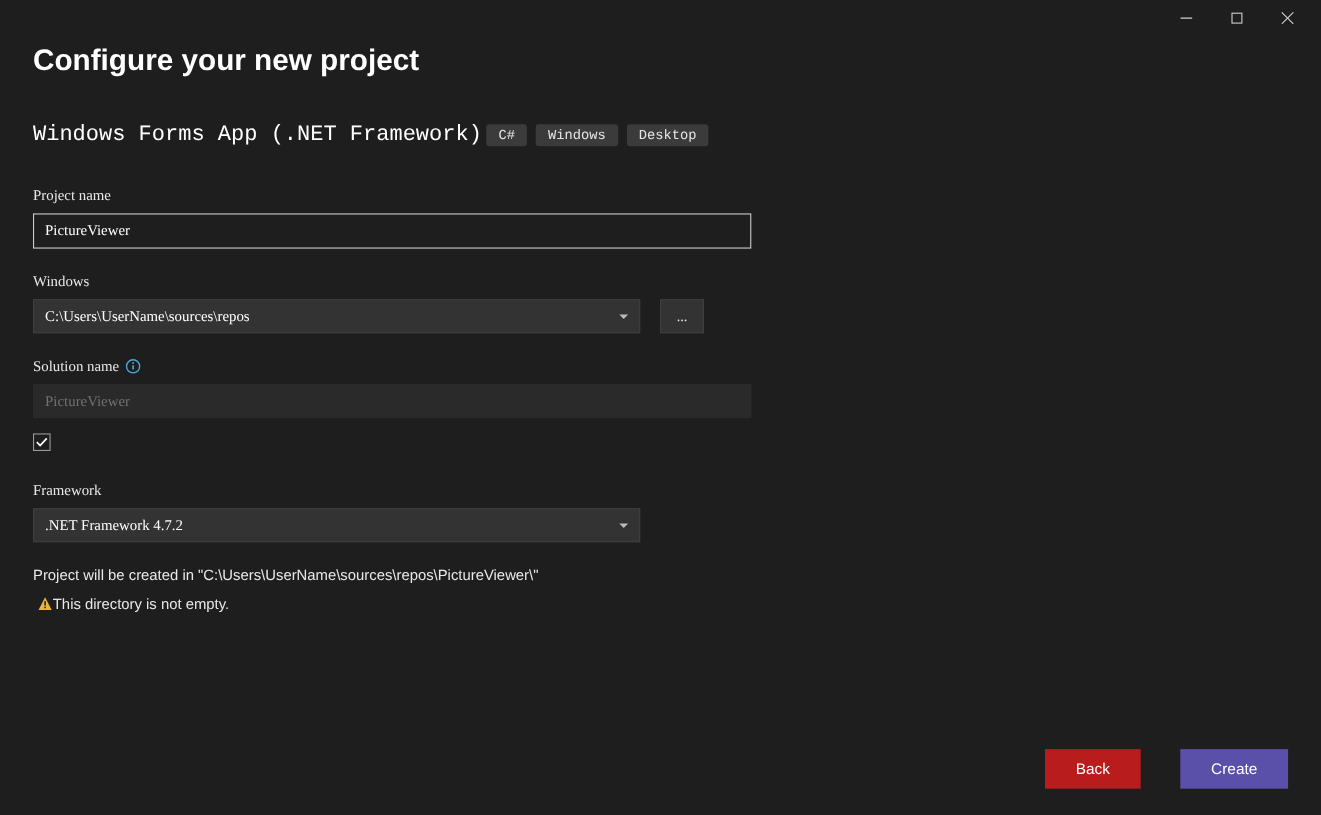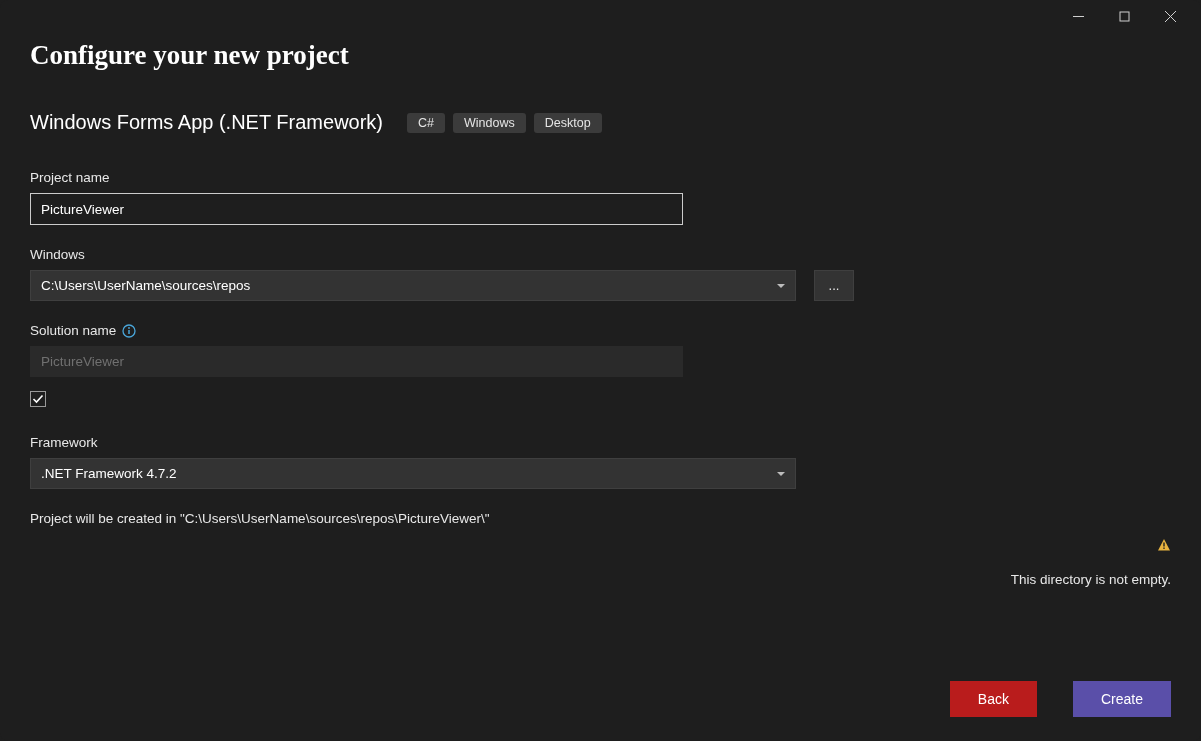--- a/index.html
+++ b/index.html
@@ -51,67 +51,68 @@
     .content {
       flex: 1;
       padding: 8px 30px 20px 30px;
       overflow: auto;
     }
     h1.page-title {
       font-size: 27px;
       font-weight: 600;
       margin-bottom: 40px;
       color: #ffffff;
-      font-family: Liberation Serif, serif;
     }
     .template-row {
       display: flex;
       align-items: center;
-      gap: 24px;
+      gap: 4px;
       margin-bottom: 36px;
+      font-family: Liberation Mono, monospace;
     }
     .template-name {
       font-size: 20px;
       font-weight: 400;
       color: #ffffff;
     }
     .tag {
       background: #3b3b3b;
       color: #e5e5e5;
       padding: 3px 11px;
       border-radius: 3px;
       font-size: 12.5px;
     }
     .tags {
       display: flex;
       gap: 8px;
     }
     .field-group {
       margin-bottom: 22px;
+      font-family: Liberation Serif, serif;
     }
     .field-label {
       font-size: 13.5px;
       color: #e8e8e8;
       margin-bottom: 8px;
       display: flex;
       align-items: center;
       gap: 6px;
     }
     .text-input {
       width: 653px;
       height: 32px;
       background: #1e1e1e;
       border: 1px solid #cccccc;
       color: #ffffff;
       padding: 0 10px;
       font-size: 13.5px;
       font-family: inherit;
     }
     .dropdown {
-      width: 766px;
+      width: 552px;
       height: 31px;
       background: #333333;
       border: 1px solid #3f3f3f;
       color: #ffffff;
       padding: 0 10px;
       font-size: 13.5px;
       display: flex;
       align-items: center;
       justify-content: space-between;
       cursor: pointer;
@@ -187,26 +188,25 @@
       color: #e8e8e8;
     }
     .creation-path {
       font-size: 13.5px;
       color: #e8e8e8;
       margin-top: 4px;
       margin-bottom: 12px;
     }
     .warning-row {
       display: flex;
-      align-items: flex-end;
-      gap: 20px;
+      align-items: flex-start;
+      gap: 0;
       font-size: 13.5px;
       color: #e8e8e8;
       margin-left: 4px;
-      flex-direction: column;
     }
     .warning-icon {
       width: 14px;
       height: 14px;
       display: inline-flex;
     }
     .footer {
       position: absolute;
       bottom: 24px;
       right: 30px;

